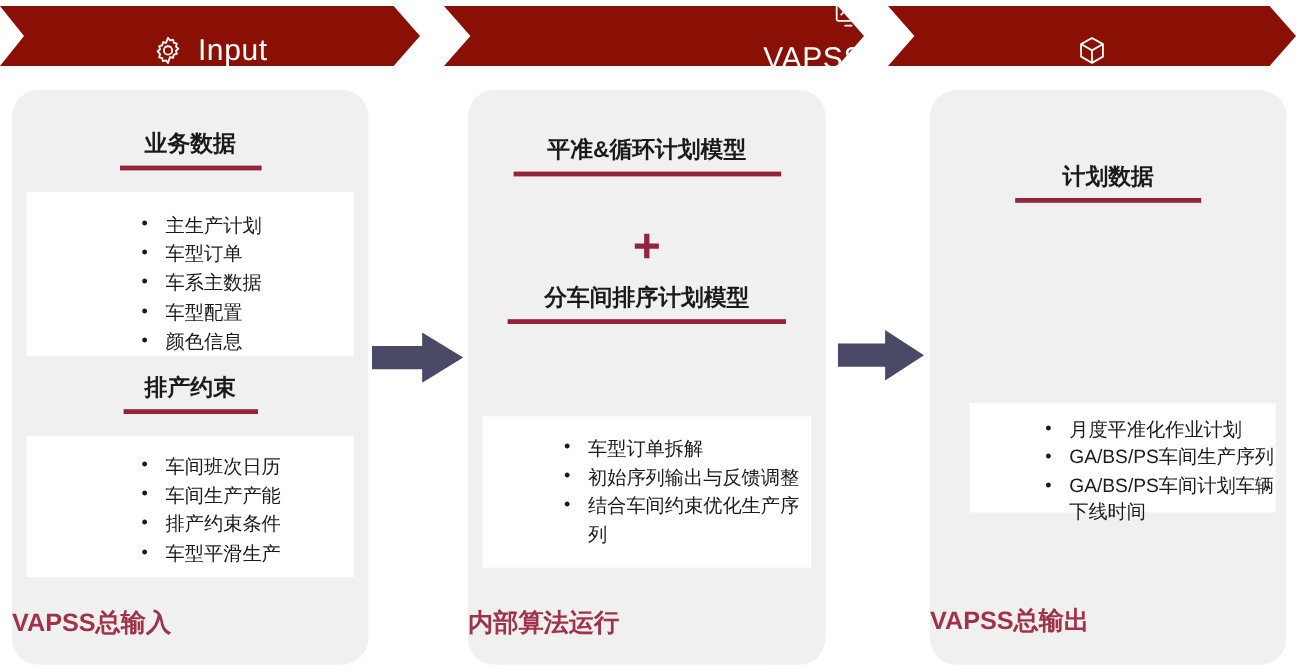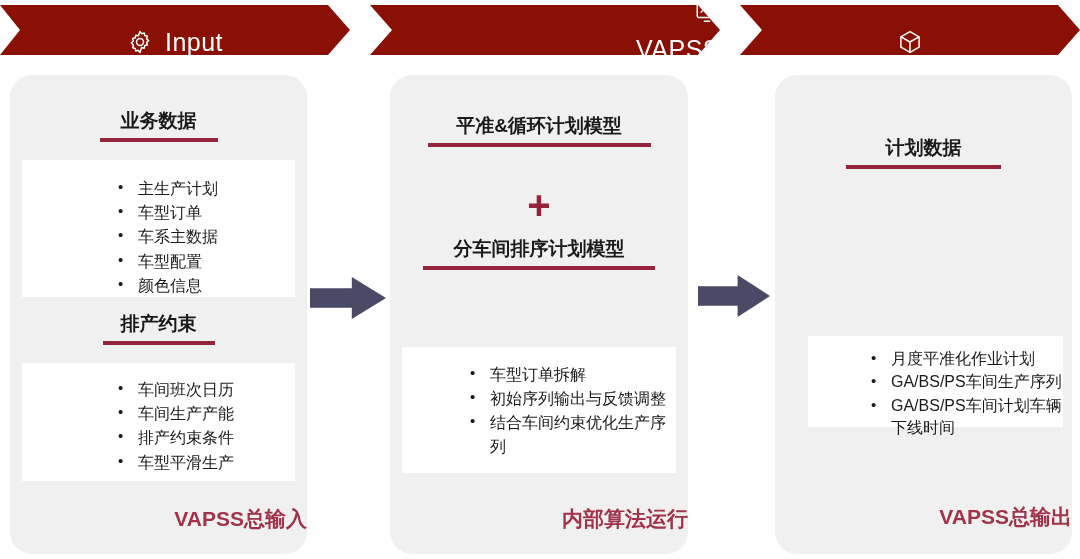--- a/index.html
+++ b/index.html
@@ -99,21 +99,21 @@
     content: "\2022";
     position: absolute;
     left: 6px;
     top: -1px;
     font-size: 15px;
     color: #1A1A1A;
   }
   .footer-label {
     position: absolute;
     left: 0; width: 100%;
-    text-align: right;
+    text-align: left;
     font-size: 21px;
     font-weight: bold;
     color: #A0334A;
   }
 
   
   .p1 .t1 { position:absolute; left:0; top:35px; width:100%; }
   .p1 .t1 .ul { width: 118px; }
   .p1 .box1 { position:absolute; left:12px; top:85px; width:273px; height:137px; }
   .p1 .box1 .ul-list { padding: 17px 0 0 50px; }

